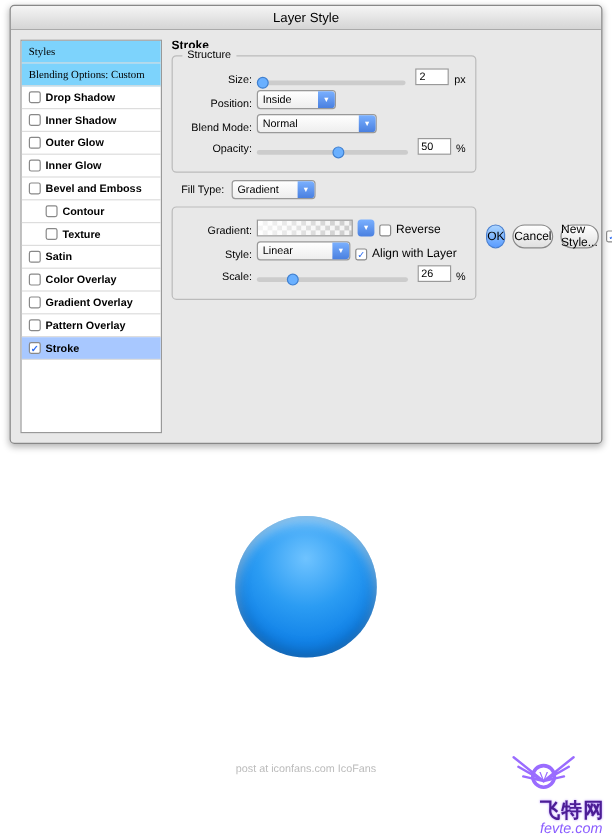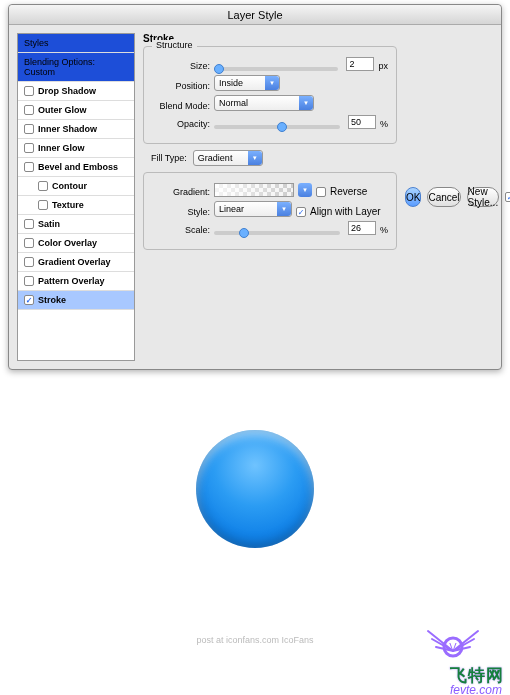--- a/index.html
+++ b/index.html
@@ -2,21 +2,21 @@
 <html><head>
 <meta charset="utf-8">
 <style>
   * { box-sizing: border-box; margin: 0; padding: 0; font-family: "Lucida Grande", Arial, sans-serif; }
   body { width: 510px; height: 695px; background: #fff; position: relative; }
   .dialog { position: absolute; top: 4px; left: 8px; width: 494px; height: 366px; background: #e8e8e8; border: 1px solid #888; border-radius: 4px; box-shadow: 0 2px 6px rgba(0,0,0,0.3); }
   .titlebar { height: 20px; text-align: center; font-size: 11px; line-height: 20px; background: linear-gradient(#f5f5f5, #d5d5d5); border-bottom: 1px solid #aaa; border-radius: 4px 4px 0 0; }
   .content { display: flex; height: calc(100% - 20px); }
   .sidebar { width: 118px; border: 1px solid #999; margin: 8px 4px 8px 8px; background: #fff; overflow: hidden; }
   .sidebar-item { font-size: 9px; padding: 4px 6px; border-bottom: 1px solid #ddd; display: flex; align-items: center; gap: 4px; cursor: pointer; font-weight: bold; }
-  .sidebar-item.header { background: #1d4ed8; font-weight: normal; }
+  .sidebar-item.header { background: #7dd3fc; font-weight: normal; font-family: Liberation Serif, serif; }
   .sidebar-item.indent { padding-left: 20px; }
   .sidebar-item.selected { background: #a8c8ff; }
   .cbx { width: 10px; height: 10px; border: 1px solid #888; border-radius: 2px; background: #fff; display: inline-flex; align-items: center; justify-content: center; font-size: 8px; color: #2a6af0; }
   .main { flex: 1; margin: 8px 4px; font-size: 10px; }
   .section-title { font-size: 10px; font-weight: bold; margin-bottom: 2px; }
   .groupbox { border: 1px solid #bbb; border-radius: 4px; padding: 6px 8px 10px 8px; margin-bottom: 6px; position: relative; }
   .groupbox-label { position: absolute; top: -7px; left: 8px; background: #e8e8e8; padding: 0 4px; font-size: 9px; }
   .row { display: flex; align-items: flex-end; margin: 4px 0; gap: 4px; }
   .label { width: 58px; text-align: right; font-size: 9px; }
   .slider { flex: 1; height: 4px; background: #ccc; border-radius: 2px; position: relative; margin-right: 4px; }
@@ -31,21 +31,21 @@
   .angle::after { content:""; position:absolute; left:50%; top:2px; width:1px; height:11px; background:#333; transform-origin: bottom; }
   .right-pane { width: 88px; margin: 8px 8px 8px 4px; display: flex; flex-direction: row; gap: 6px; align-items: center; }
   .btn { width: 80px; height: 20px; border: 1px solid #888; border-radius: 10px; background: linear-gradient(#fff,#e0e0e0); font-size: 10px; display:flex; align-items:center; justify-content:center; cursor:pointer; }
   .btn.default { background: linear-gradient(#aad4ff,#5a9cff); border-color: #4a80d0; }
   .preview-row { display:flex; align-items:center; gap:4px; font-size:10px; }
   .preview-box { width: 46px; height: 46px; border: 1px solid #aaa; background: #d8d8d8; margin-top: 4px; }
   .fill-row { display:flex; align-items:center; gap:6px; margin: 4px 0 6px 8px; font-size:9px; }
   
   .orb { position:absolute; left: 50%; top: 430px; transform: translateX(-50%); width: 118px; height: 118px; border-radius: 50%; background: radial-gradient(circle at 50% 30%, #6fc3ff 0%, #2b9cf3 40%, #1182e8 70%, #0c6fd4 100%); box-shadow: inset 0 -4px 12px rgba(0,0,0,0.25), inset 0 6px 10px rgba(255,255,255,0.5); }
   .caption { position:absolute; left:0; right:0; top: 635px; text-align:center; font-size:9px; color:#bbb; }
-  .logo { position:absolute; right: 6px; bottom: 8px; font-size: 17px; font-weight: bold; color: #15803d; text-shadow: 0 0 2px #b08cff; letter-spacing:1px; }
+  .logo { position:absolute; right: 6px; bottom: 8px; font-size: 17px; font-weight: bold; color: #4c1d95; text-shadow: 0 0 2px #b08cff; letter-spacing:1px; }
   .logo-sub { position:absolute; right: 8px; bottom: -2px; font-size: 12px; color:#8a5cff; font-style:italic; }
   .wings { position:absolute; right: 22px; bottom: 34px; width: 70px; height: 40px; }
   .wings svg { width:100%; height:100%; }
 </style>
 </head>
 <body>
 
 <div class="dialog">
   <div class="titlebar">Layer Style</div>
   <div class="content">
@@ -53,25 +53,25 @@
     <div class="sidebar">
       <div class="sidebar-item header">Styles</div>
       <div class="sidebar-item header">Blending Options: Custom</div>
 
       <div class="sidebar-item">
           <span class="cbx"></span>
           <span>Drop Shadow</span>
         </div>
       <div class="sidebar-item">
           <span class="cbx"></span>
+          <span>Inner Shadow</span>
+        </div>
+      <div class="sidebar-item">
+          <span class="cbx"></span>
           <span>Outer Glow</span>
-        </div>
-      <div class="sidebar-item">
-          <span class="cbx"></span>
-          <span>Inner Shadow</span>
         </div>
       <div class="sidebar-item">
           <span class="cbx"></span>
           <span>Inner Glow</span>
         </div>
       <div class="sidebar-item">
           <span class="cbx"></span>
           <span>Bevel and Emboss</span>
         </div>
       <div class="sidebar-item indent">

